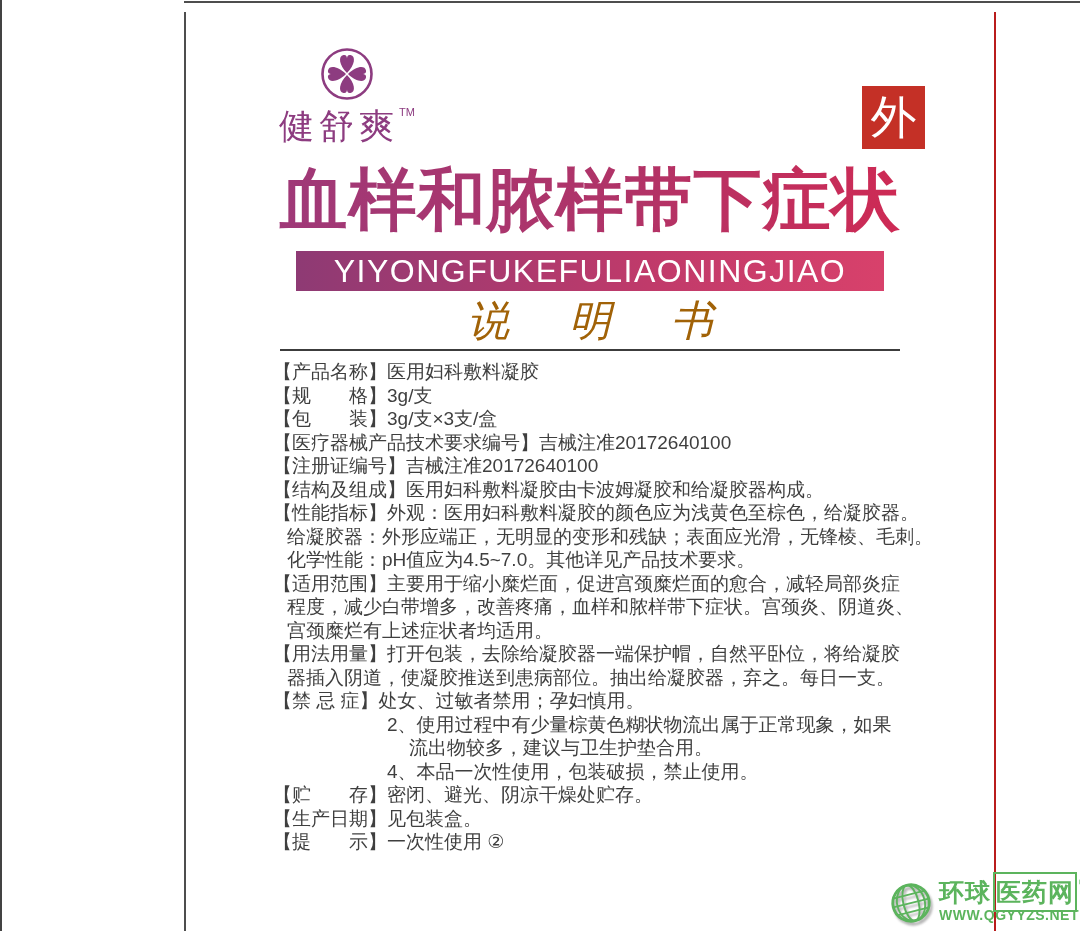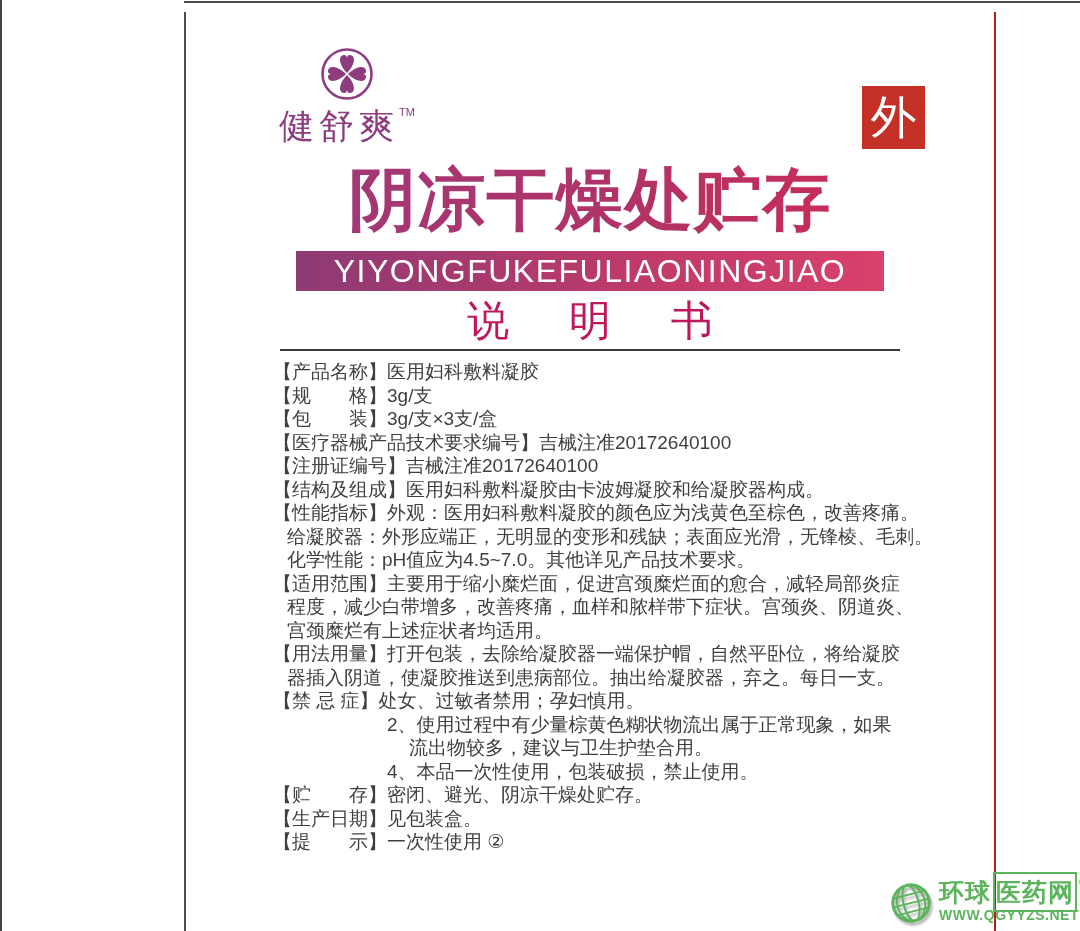--- a/index.html
+++ b/index.html
@@ -57,22 +57,22 @@
   }
   .banner{
     position:absolute;top:239px;left:50%;transform:translateX(-50%);
     width:588px;height:40px;
     background:linear-gradient(90deg,#8e3a74 0%,#c03a6a 60%,#d8416b 100%);
     color:#ffffff;text-align:center;line-height:41px;
     font-size:32px;letter-spacing:1.5px;white-space:nowrap;
   }
   .doc-type{
     position:absolute;top:281px;left:0;width:100%;text-align:center;
-    font-size:42px;font-weight:500;color:#be185d;
-    letter-spacing:24px;text-indent:24px;white-space:nowrap;
+    font-size:42px;font-weight:500;color:#a16207;
+    letter-spacing:24px;text-indent:24px;white-space:nowrap;font-style:italic;
   }
   .rule{
     position:absolute;top:337px;left:50%;transform:translateX(-50%);
     width:620px;height:2px;background:#3c3c3c;
   }
   
   .leaflet-body{
     position:absolute;top:348px;left:87px;right:4px;
     font-size:19px;line-height:23.5px;color:#3f3f3f;
     white-space:nowrap;overflow:visible;
@@ -120,36 +120,36 @@
           <path transform="rotate(90 28 28) translate(28,17)" d="M0,10 C-8,2 -9,-7 -3.5,-8 C-1,-8.5 0,-6.5 0,-4.5 C0,-6.5 1,-8.5 3.5,-8 C9,-7 8,2 0,10 Z"></path>
           <path transform="rotate(180 28 28) translate(28,17)" d="M0,10 C-8,2 -9,-7 -3.5,-8 C-1,-8.5 0,-6.5 0,-4.5 C0,-6.5 1,-8.5 3.5,-8 C9,-7 8,2 0,10 Z"></path>
           <path transform="rotate(270 28 28) translate(28,17)" d="M0,10 C-8,2 -9,-7 -3.5,-8 C-1,-8.5 0,-6.5 0,-4.5 C0,-6.5 1,-8.5 3.5,-8 C9,-7 8,2 0,10 Z"></path>
         </g>
       </svg>
       <div class="brand-name"><span>健舒爽</span><span class="tm">TM</span></div>
     </div>
 
     <div class="stamp">外</div>
 
-    <div class="title">阴凉干燥处贮存</div>
+    <div class="title">血样和脓样带下症状</div>
 
     <div class="banner">YIYONGFUKEFULIAONINGJIAO</div>
 
     <div class="doc-type">说 明 书</div>
 
     <div class="rule"></div>
 
     <div class="leaflet-body">
         <div class="line ind-0">【产品名称】医用妇科敷料凝胶</div>
         <div class="line ind-0">【规　　格】3g/支</div>
         <div class="line ind-0">【包　　装】3g/支×3支/盒</div>
         <div class="line ind-0">【医疗器械产品技术要求编号】吉械注准20172640100</div>
         <div class="line ind-0">【注册证编号】吉械注准20172640100</div>
         <div class="line ind-0">【结构及组成】医用妇科敷料凝胶由卡波姆凝胶和给凝胶器构成。</div>
-        <div class="line ind-0">【性能指标】外观：医用妇科敷料凝胶的颜色应为浅黄色至棕色，改善疼痛。</div>
+        <div class="line ind-0">【性能指标】外观：医用妇科敷料凝胶的颜色应为浅黄色至棕色，给凝胶器。</div>
         <div class="line ind-1">给凝胶器：外形应端正，无明显的变形和残缺；表面应光滑，无锋棱、毛刺。</div>
         <div class="line ind-1">化学性能：pH值应为4.5~7.0。其他详见产品技术要求。</div>
         <div class="line ind-0">【适用范围】主要用于缩小糜烂面，促进宫颈糜烂面的愈合，减轻局部炎症</div>
         <div class="line ind-1">程度，减少白带增多，改善疼痛，血样和脓样带下症状。宫颈炎、阴道炎、</div>
         <div class="line ind-1">宫颈糜烂有上述症状者均适用。</div>
         <div class="line ind-0">【用法用量】打开包装，去除给凝胶器一端保护帽，自然平卧位，将给凝胶</div>
         <div class="line ind-1">器插入阴道，使凝胶推送到患病部位。抽出给凝胶器，弃之。每日一支。</div>
         <div class="line ind-0">【禁 忌 症】处女、过敏者禁用；孕妇慎用。</div>
         <div class="line ind-2">2、使用过程中有少量棕黄色糊状物流出属于正常现象，如果</div>
         <div class="line ind-3">流出物较多，建议与卫生护垫合用。</div>

